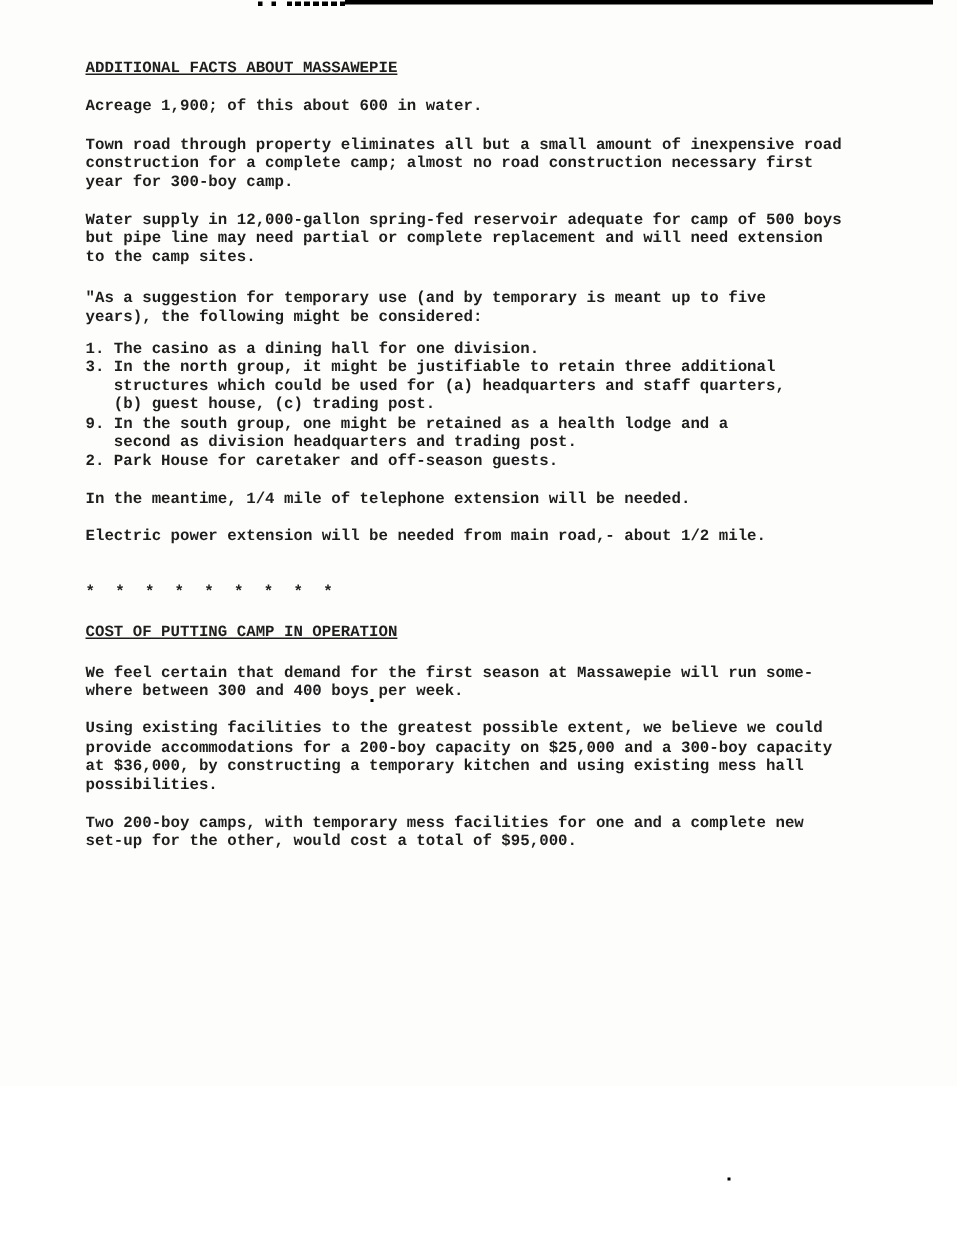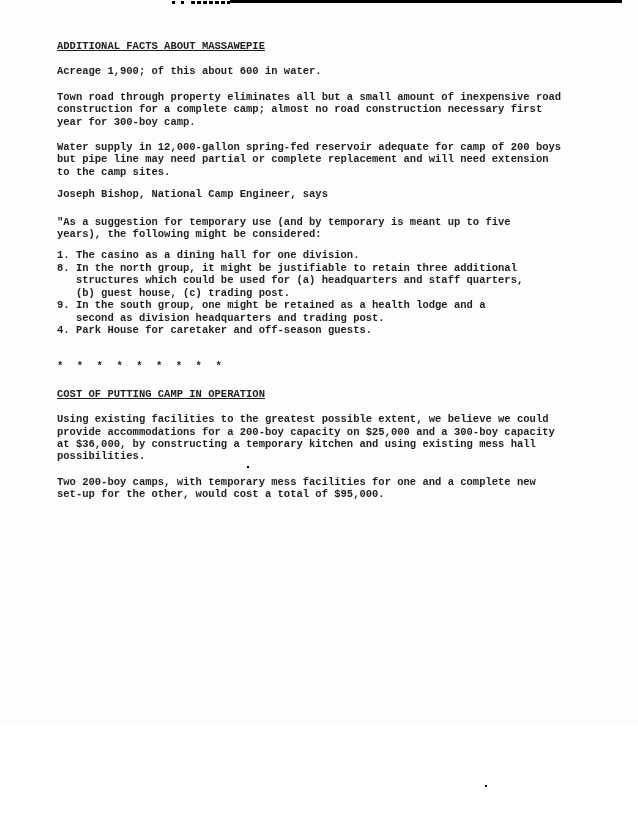--- a/index.html
+++ b/index.html
@@ -69,44 +69,47 @@
   <div class="content">
 
     <h2 class="doc-heading">ADDITIONAL FACTS ABOUT MASSAWEPIE</h2>
 
     <p class="mt13">Acreage 1,900; of this about 600 in water.</p>
 
     <p class="mt13">Town road through property eliminates all but a small amount of inexpensive road
 construction for a complete camp; almost no road construction necessary first
 year for 300-boy camp.</p>
 
-    <p class="mt13">Water supply in 12,000-gallon spring-fed reservoir adequate for camp of 200 boys
+    <p class="mt13">Water supply in 12,000-gallon spring-fed reservoir adequate for camp of 500 boys
 but pipe line may need partial or complete replacement and will need extension
 to the camp sites.</p>
 
-    <p class="mt10">Joseph Bishop, National Camp Engineer, says</p>
 
     <p class="mt15 indent1">"As a suggestion for temporary use (and by temporary is meant up to five
 years), the following might be considered:</p>
 
     <p class="mt9 list-item">1. The casino as a dining hall for one division.</p>
-    <p class="list-item">8. In the north group, it might be justifiable to retain three additional
+    <p class="list-item">3. In the north group, it might be justifiable to retain three additional
    structures which could be used for (a) headquarters and staff quarters,
    (b) guest house, (c) trading post.</p>
     <p class="list-item">9. In the south group, one might be retained as a health lodge and a
    second as division headquarters and trading post.</p>
-    <p class="list-item">4. Park House for caretaker and off-season guests.</p>
+    <p class="list-item">2. Park House for caretaker and off-season guests.</p>
 
 
+    <p class="mt13">In the meantime, 1/4 mile of telephone extension will be needed.</p>
 
+    <p class="mt13">Electric power extension will be needed from main road,- about 1/2 mile.</p>
 
     <p class="mt24 separator">*  *  *  *  *  *  *  *  *</p>
 
     <h2 class="doc-heading mt15">COST OF PUTTING CAMP IN OPERATION</h2>
 
+    <p class="mt14">We feel certain that demand for the first season at Massawepie will run some-
+where between 300 and 400 boys per week.</p>
 
     <p class="mt13">Using existing facilities to the greatest possible extent, we believe we could
 provide accommodations for a 200-boy capacity on $25,000 and a 300-boy capacity
 at $36,000, by constructing a temporary kitchen and using existing mess hall
 possibilities.</p>
 
     <p class="mt13">Two 200-boy camps, with temporary mess facilities for one and a complete new
 set-up for the other, would cost a total of $95,000.</p>
 
   </div>

